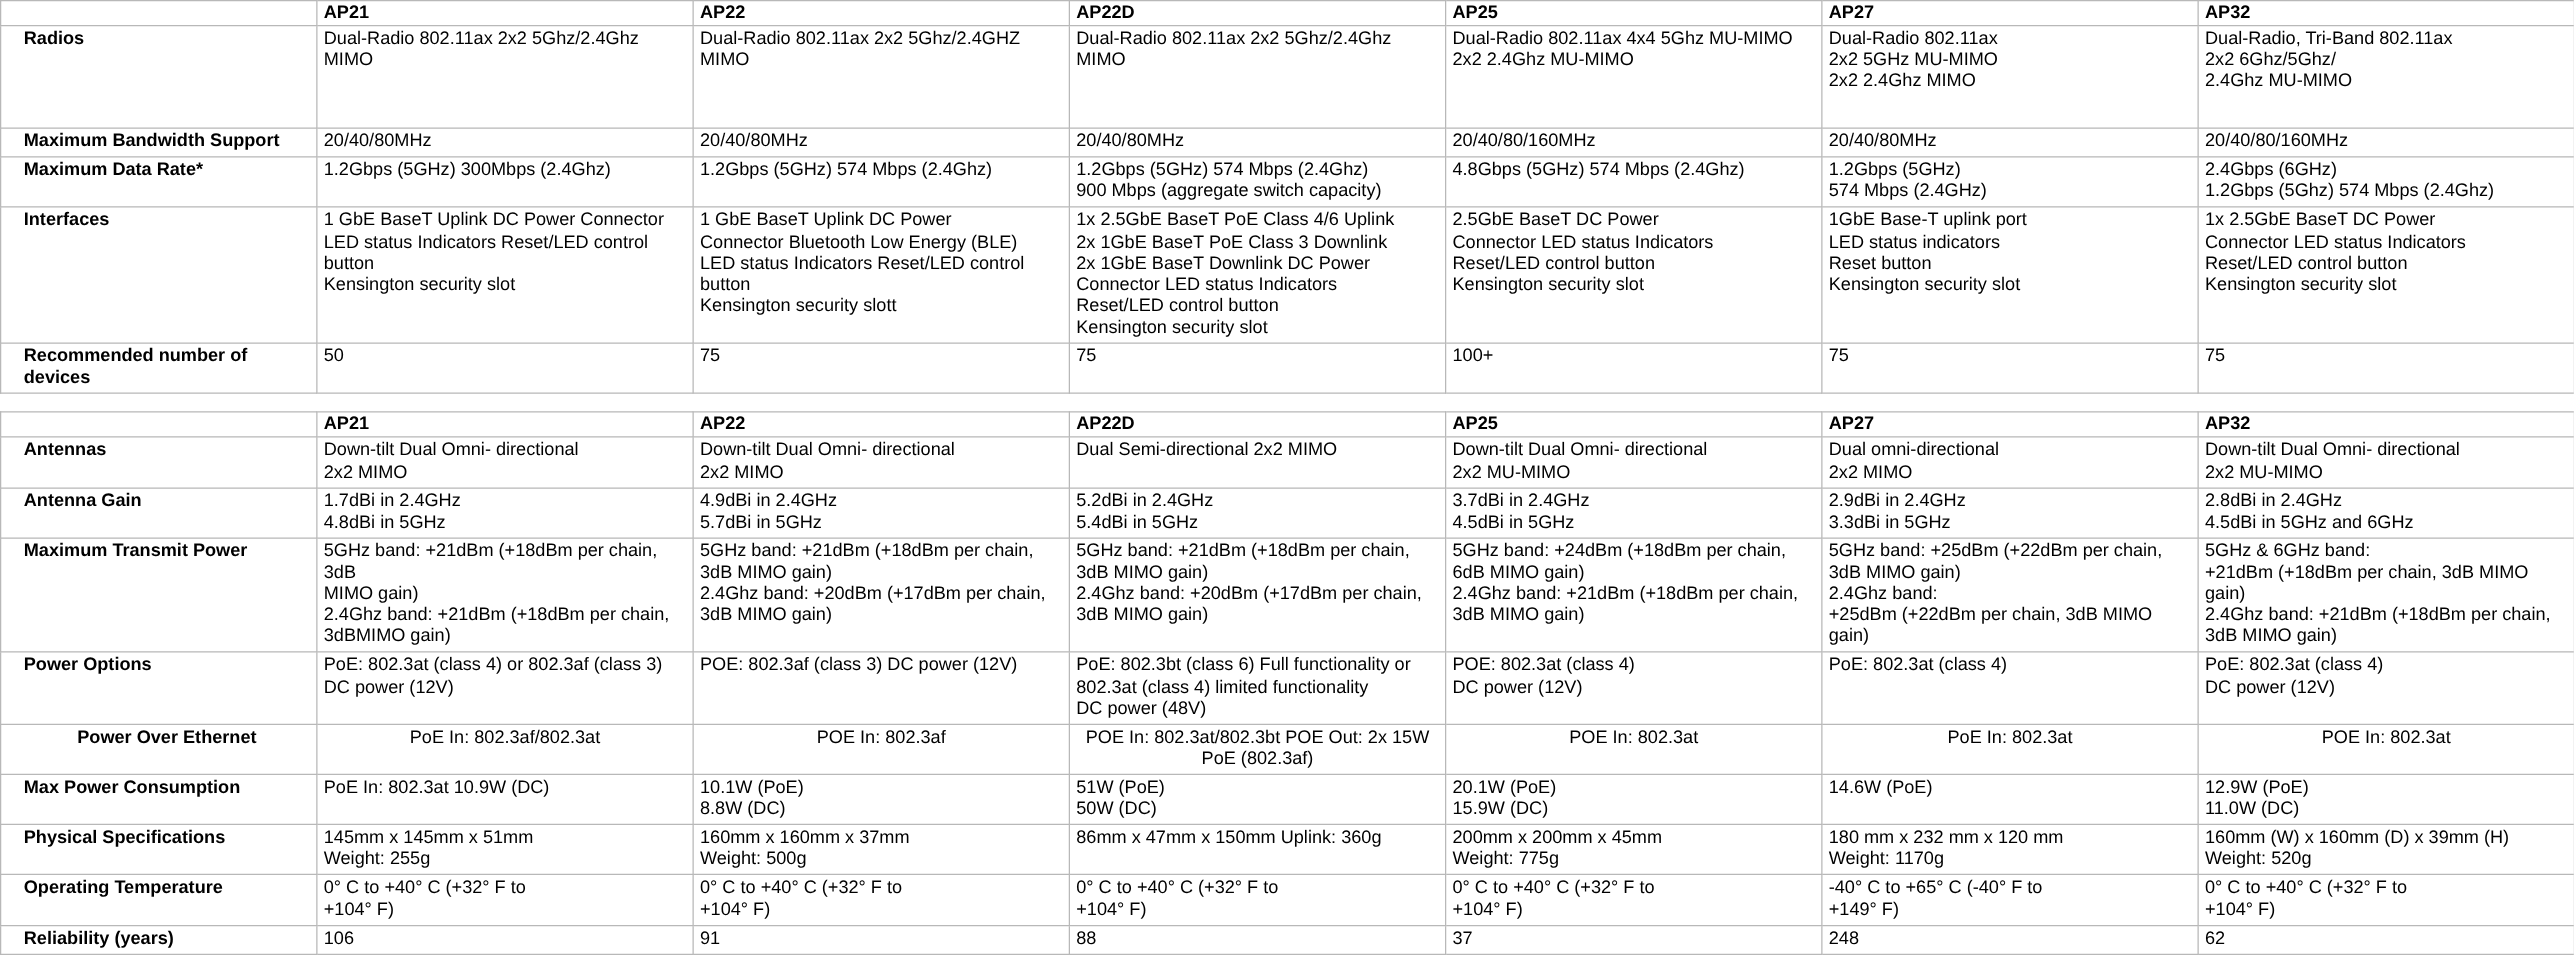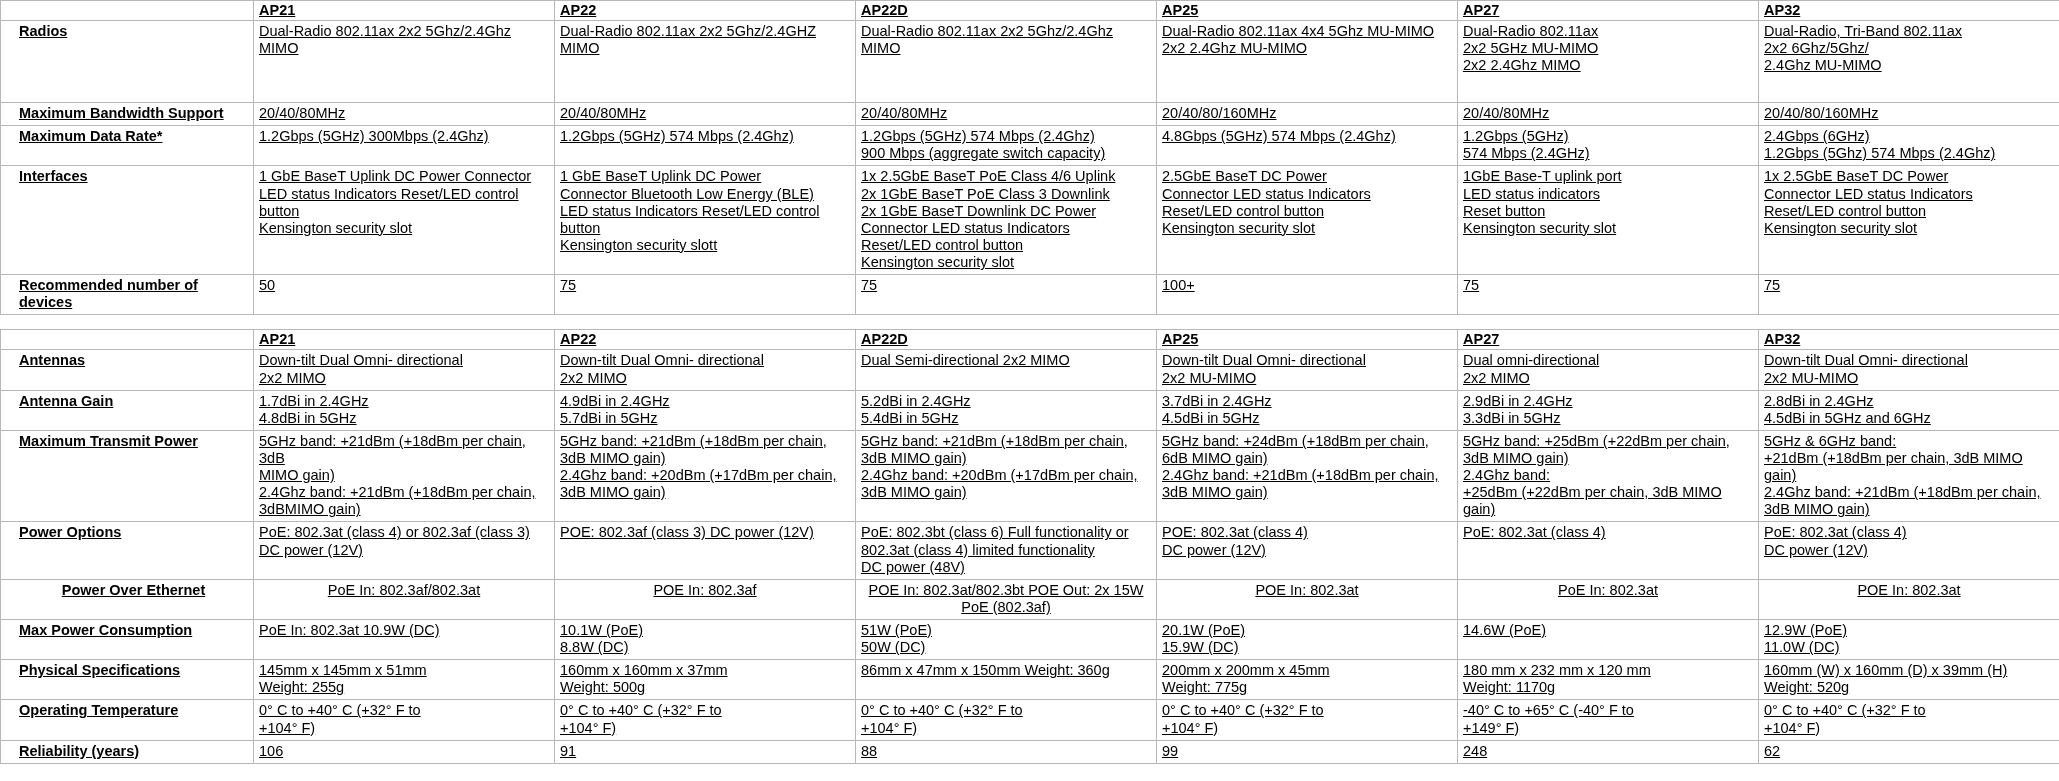--- a/index.html
+++ b/index.html
@@ -8,21 +8,20 @@
     color:#000000;
     width:2059px;
     -webkit-font-smoothing:antialiased;
   }
   .sheet{
     width:1997px;
     min-height:781px;
     position:relative;
     padding:0;
     box-sizing:border-box;
-    text-decoration:underline;
   }
   table{
     border-collapse:collapse;
     table-layout:fixed;
     width:2059px;
     font-size:14.5px;
   }
   table.t1{ margin-top:0; }
   table.t2{ margin-top:0; }
   col.c-label{ width:253px; }
@@ -296,21 +295,21 @@
         <td>12.9W (PoE)
 11.0W (DC)</td>
       </tr>
 
       <tr>
         <td class="label">Physical Specifications</td>
         <td>145mm x 145mm x 51mm
 Weight: 255g</td>
         <td>160mm x 160mm x 37mm
 Weight: 500g</td>
-        <td>86mm x 47mm x 150mm Weight: 360g</td>
+        <td>86mm x 47mm x 150mm Uplink: 360g</td>
         <td>200mm x 200mm x 45mm
 Weight: 775g</td>
         <td>180 mm x 232 mm x 120 mm
 Weight: 1170g</td>
         <td>160mm (W) x 160mm (D) x 39mm (H)
 Weight: 520g</td>
       </tr>
 
 
       <tr>
@@ -327,20 +326,20 @@
 +149° F)</td>
         <td>0° C to +40° C (+32° F to
 +104° F)</td>
       </tr>
 
       <tr>
         <td class="label">Reliability (years)</td>
         <td>106</td>
         <td>91</td>
         <td>88</td>
-        <td>99</td>
+        <td>37</td>
         <td>248</td>
         <td>62</td>
       </tr>
     </tbody>
   </table>
 
 </div>
 
 </body></html>

